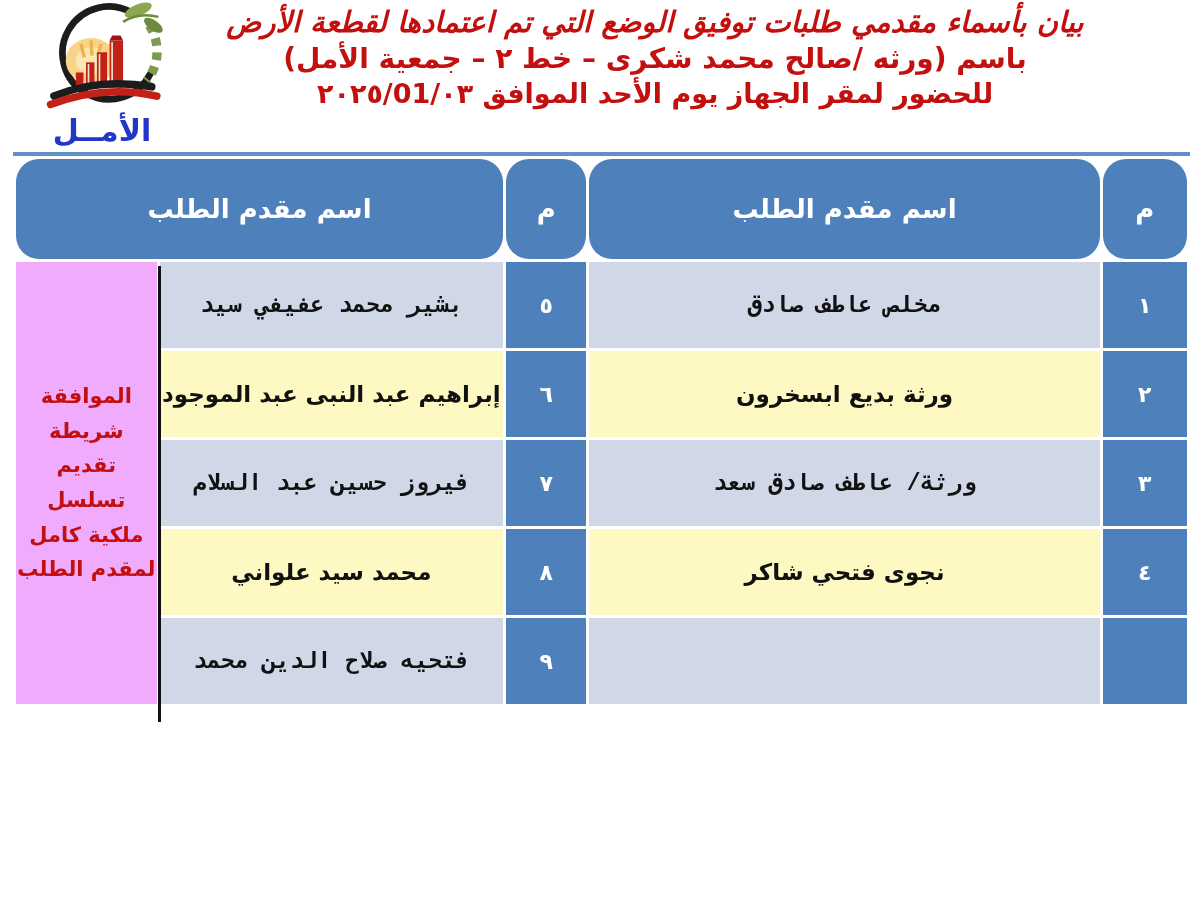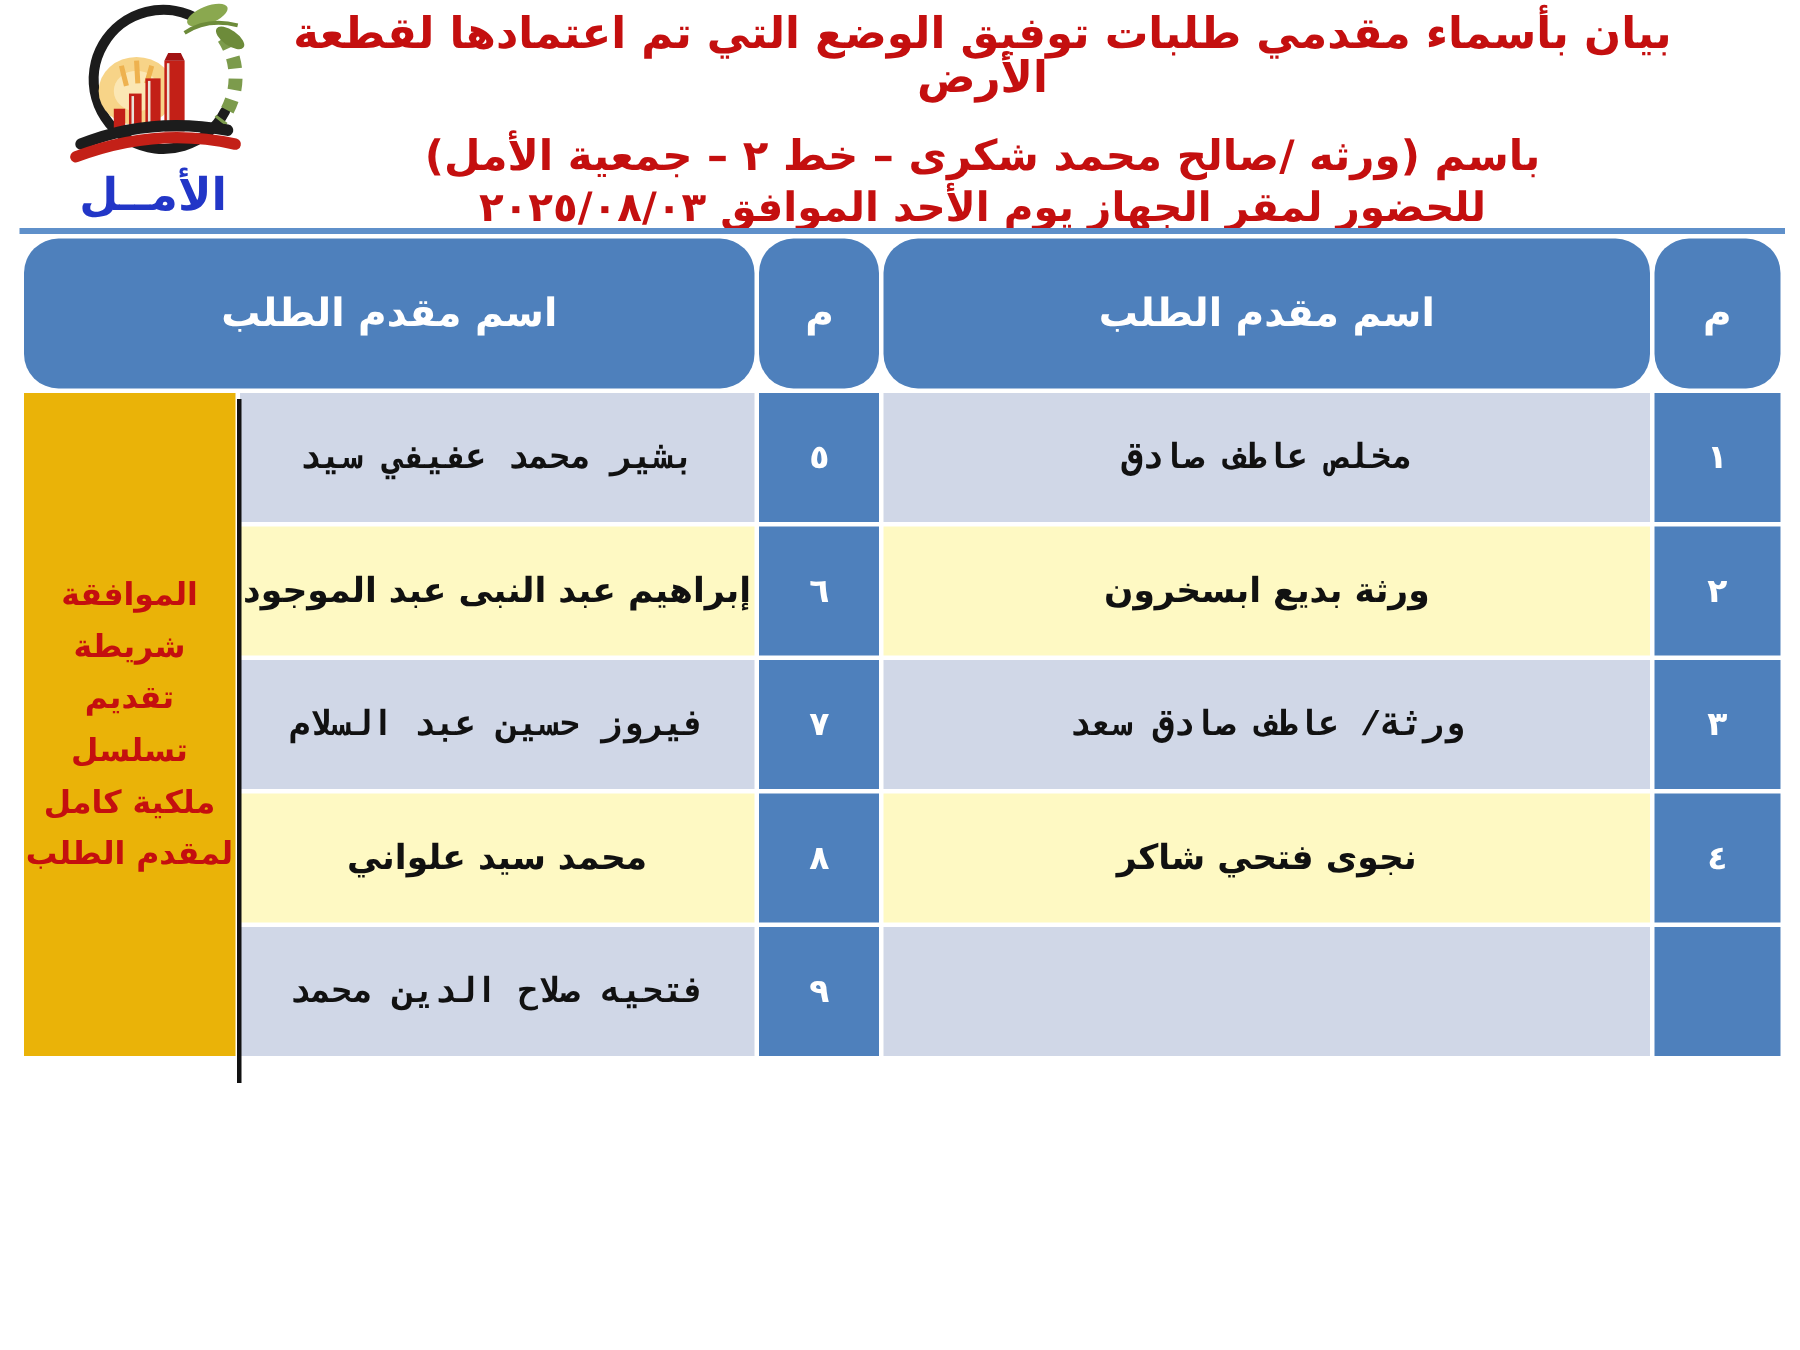--- a/index.html
+++ b/index.html
@@ -20,21 +20,21 @@
   }
   .logo-svg { width:128px; height:118px; }
   .logo-name {
     font-size:30px; font-weight:bold; color:#2236c7;
     line-height:1; margin-top:-2px; letter-spacing:0px;
   }
   .titles {
     position:absolute; right:80px; left:190px; top:8px;
     text-align:center; color:#c40f0f; font-weight:bold;
   }
-  .title-line1 { font-size:29px; line-height:1.0; margin-bottom:24px; }
+  .title-line1 { font-size:29px; line-height:1.0; margin-bottom:8px;font-style:italic; }
   .title-line2 { font-size:28px; line-height:1.0; margin-bottom:7px; }
   .title-line3 { font-size:27px; line-height:1.0; }
 
   
   .table-wrap {
     position:absolute; top:152px; left:13px; width:1177px;
     border-top:4px solid #5f90ca;
   }
   table.roster {
     width:100%;
@@ -48,21 +48,21 @@
     font-weight:bold; font-size:26px; height:100px;border-radius:23px;
   }
   td.serial {
     background:#4e80bc; color:#ffffff;
     font-weight:bold; font-size:22px; height:86px;
   }
   td.name   { font-weight:bold; font-size:23px; color:#111111; }
   tr.band-dark  td.name { background:#d0d7e7;font-family:Liberation Mono, monospace; }
   tr.band-light td.name { background:#fef9c3; }
   td.note-cell {
-    background:#eab308;
+    background:#f0abfc;
     color:#c40f0f; font-weight:bold; font-size:21px;
     white-space:pre-line; line-height:1.65;
     vertical-align:middle;
   }
   .black-divider {
     position:absolute; left:158px; top:266px;
     width:3px; height:456px; background:#111111;
   }
 </style>
 </head>
@@ -101,21 +101,21 @@
       <text font-size="10" font-weight="bold" fill="#4a3a22">
         <textPath href="#arcText">مدينة النور الجديدة</textPath>
       </text>
     </svg>
     <div class="logo-name">الأمــل</div>
   </div>
 
   <div class="titles">
     <div class="title-line1">بيان بأسماء مقدمي طلبات توفيق الوضع التي تم اعتمادها لقطعة الأرض</div>
     <div class="title-line2">باسم (ورثه /صالح محمد شكرى – خط ٢ – جمعية الأمل)</div>
-    <div class="title-line3">للحضور لمقر الجهاز  يوم الأحد الموافق ٢٠٢٥/٠٨/٠٣</div>
+    <div class="title-line3">للحضور لمقر الجهاز  يوم الأحد الموافق ٢٠٢٥/01/٠٣</div>
   </div>
 </div>
 
 <div class="table-wrap">
   <table class="roster">
     <colgroup>
       <col style="width:84px">
         <col style="width:508px">
       <col style="width:80px">
         <col style="width:342px">

